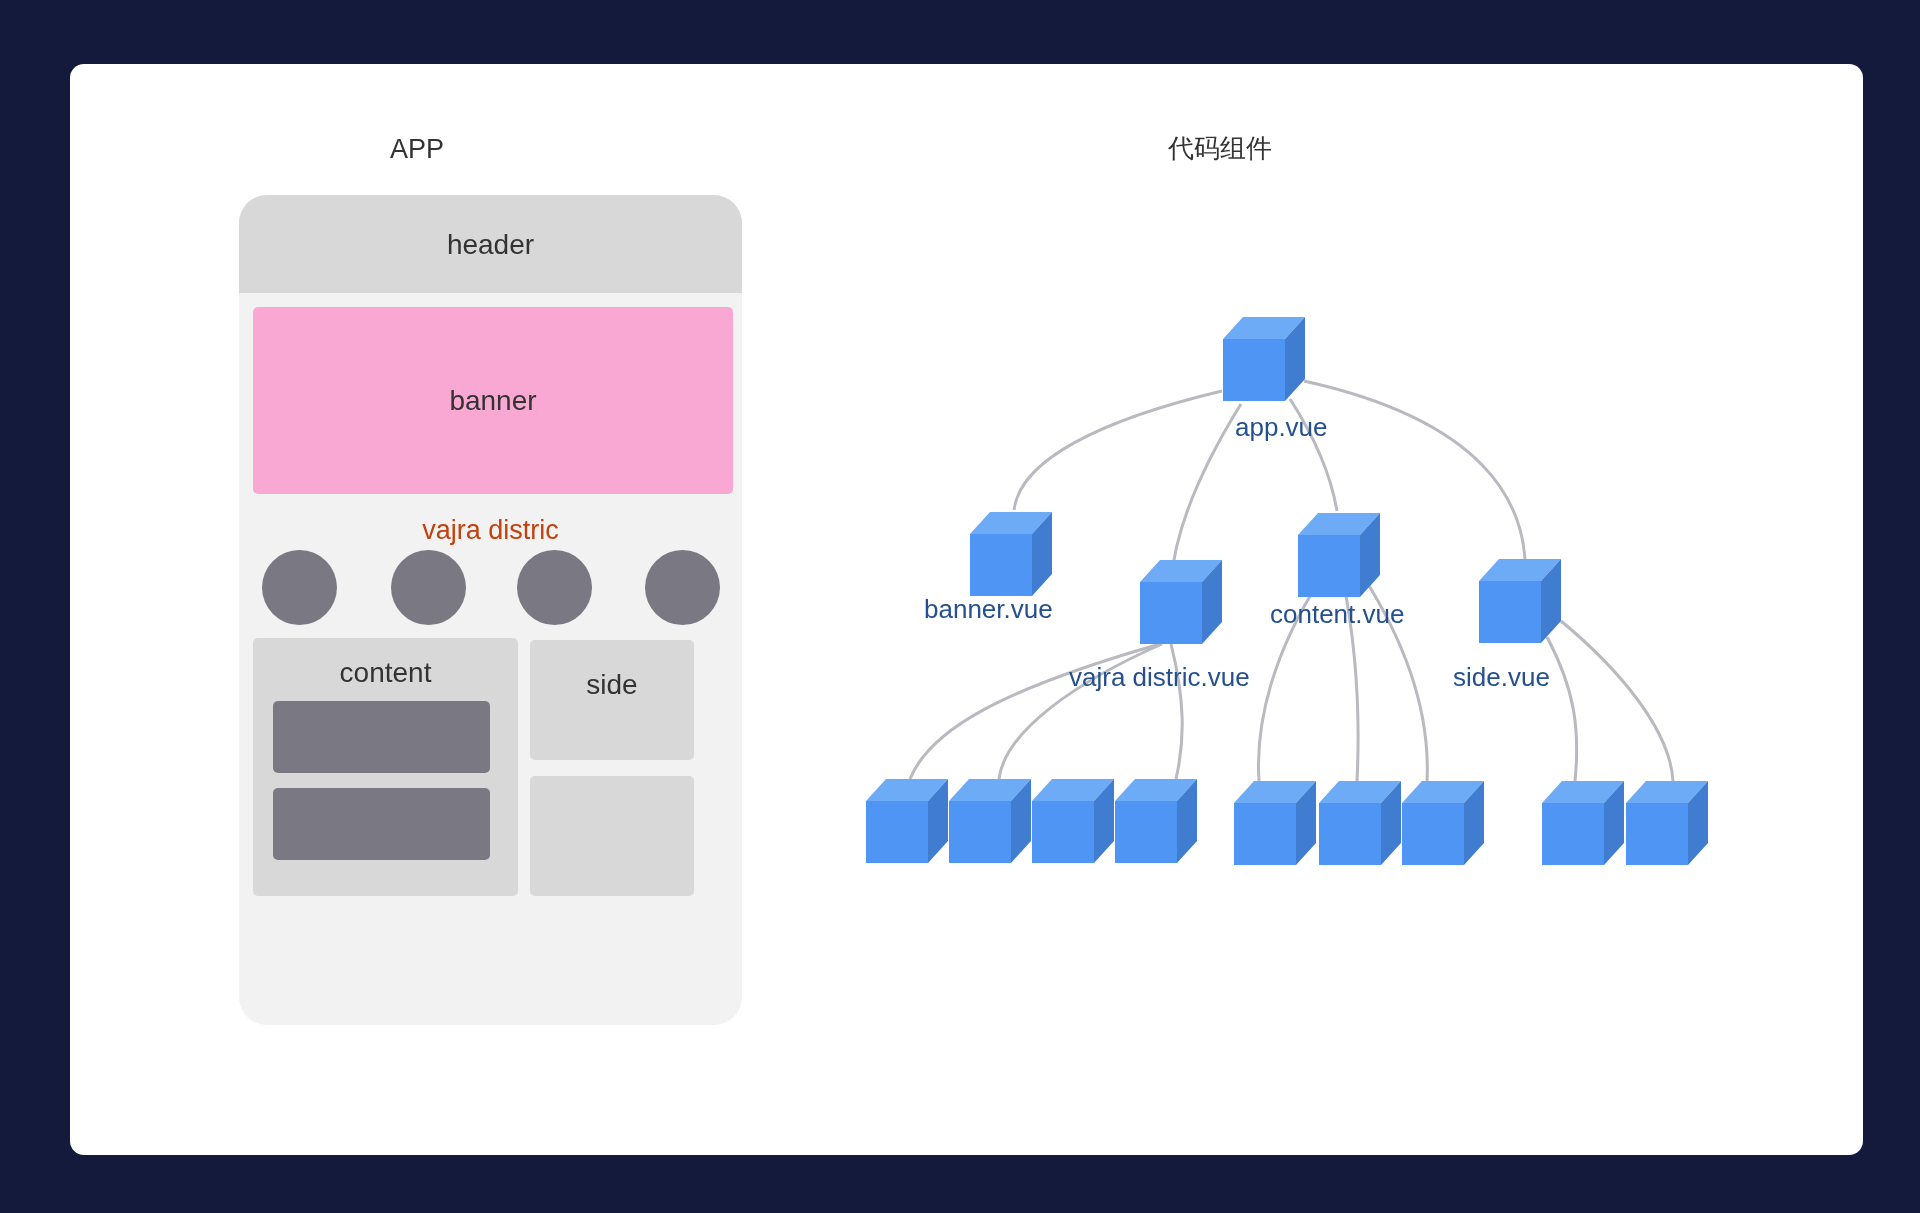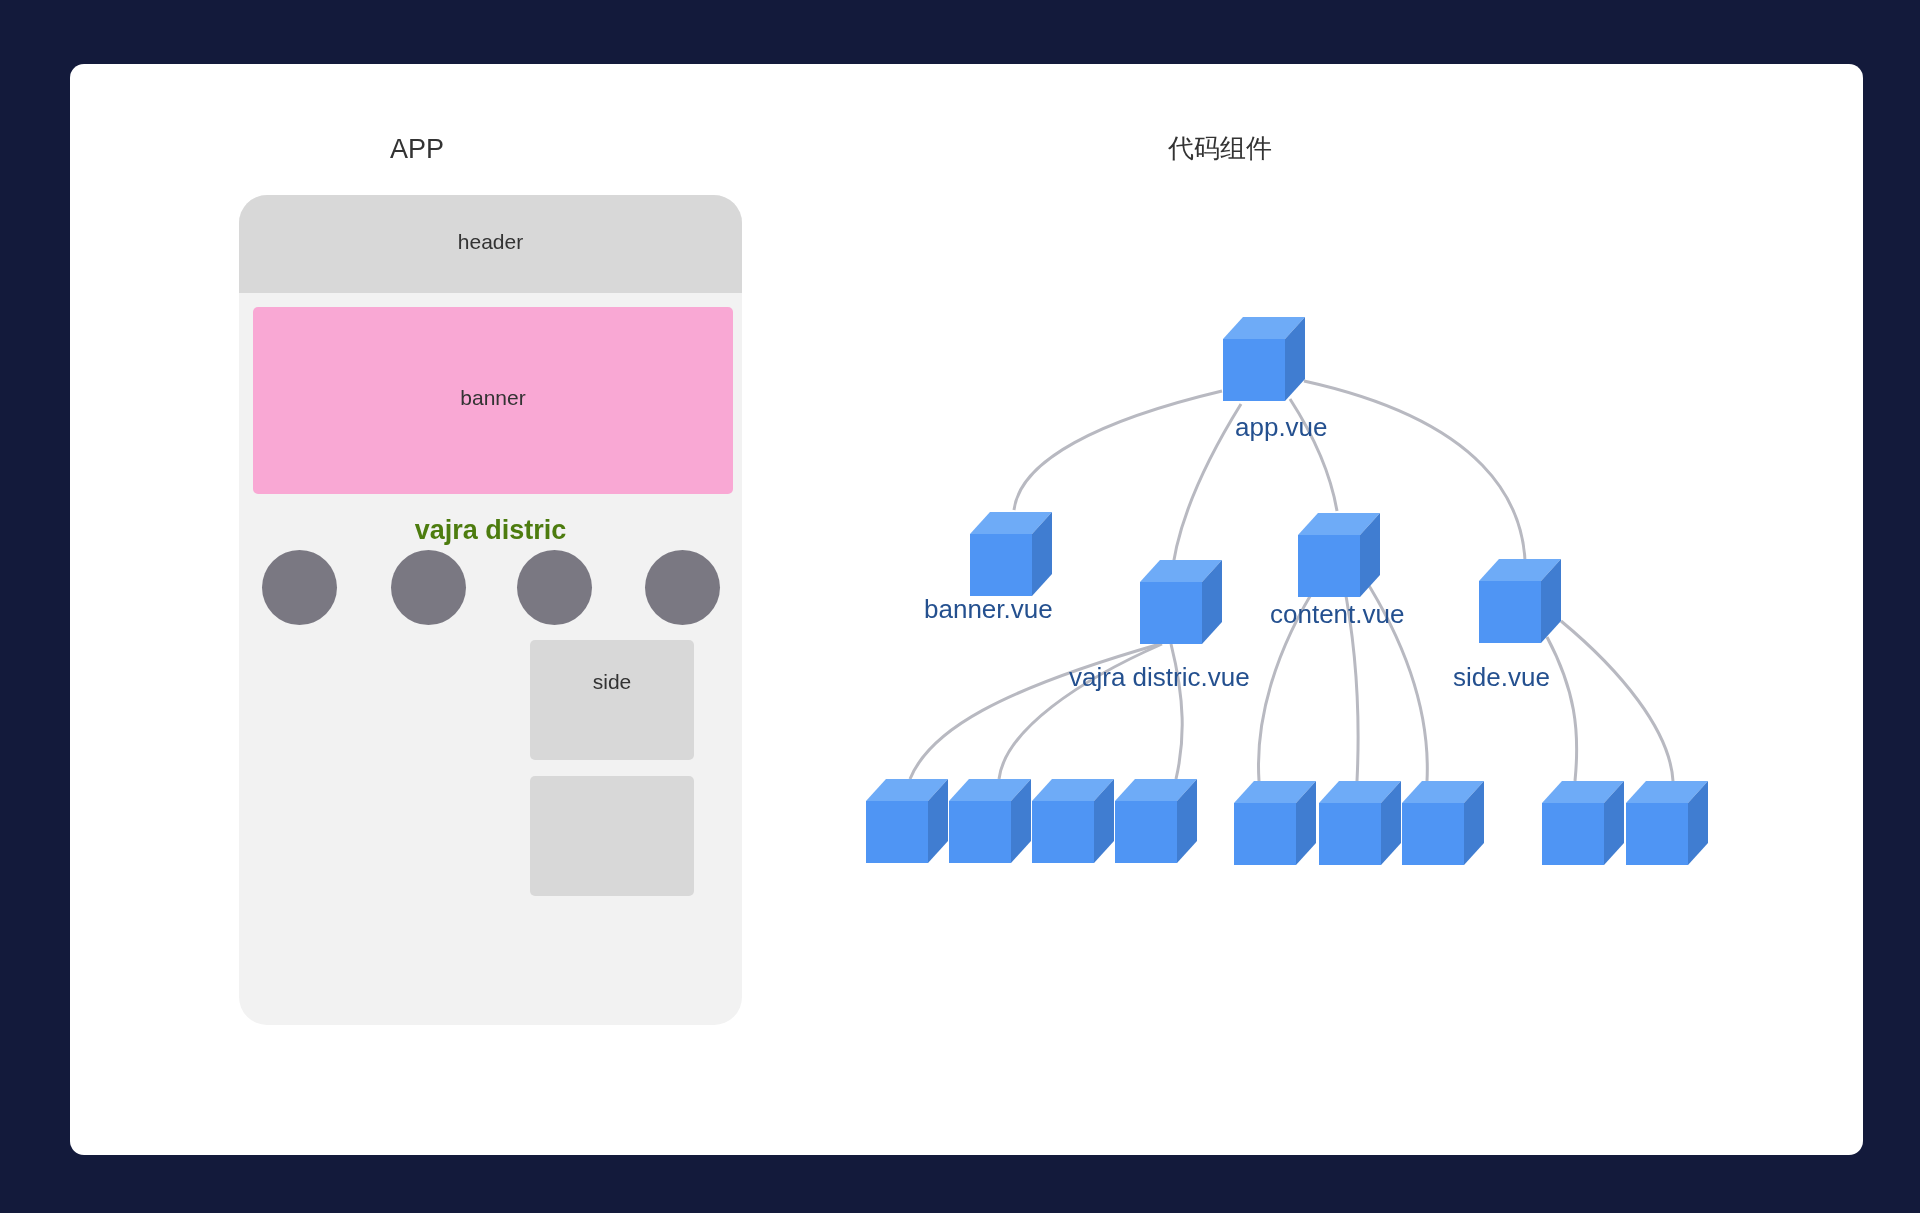--- a/index.html
+++ b/index.html
@@ -4,23 +4,23 @@
 <style>
   html, body { margin:0; padding:0; }
   body { width:1920px; height:1213px; background:#131a3b; position:relative; overflow:hidden;
          font-family:"Liberation Sans","DejaVu Sans",sans-serif; }
   .card { position:absolute; left:70px; top:64px; width:1793px; height:1091px; background:#ffffff; border-radius:14px; }
   .title { position:absolute; font-size:27px; color:#333333; text-align:left; line-height:1; }
   #app-title { left:390px; width:200px; top:136px; }
   #code-title { left:1168px; width:200px; top:136px; font-family:Liberation Serif, serif; font-size:26px; }
   .phone { position:absolute; left:239px; top:195px; width:503px; height:830px; background:#f2f2f2; border-radius:28px; overflow:hidden; }
   .ph-header { position:absolute; left:0; top:0; width:100%; height:98px; background:#d8d8d8; }
-  .ph-label { position:absolute; font-size:21px; color:#333333; text-align:center; line-height:1; width:100%; }
+  .ph-label { position:absolute; font-size:28px; color:#333333; text-align:center; line-height:1; width:100%; }
   .ph-banner { position:absolute; left:14px; top:112px; width:480px; height:187px; background:#f9a8d4; border-radius:5px; }
-  .ph-vajra-label { position:absolute; left:0; top:322px; width:100%; text-align:center; font-size:27px; color:#4d7c0f; line-height:1;font-weight:bold; }
+  .ph-vajra-label { position:absolute; left:0; top:322px; width:100%; text-align:center; font-size:27px; color:#c2410c; line-height:1; }
   .ph-circle { position:absolute; width:75px; height:75px; border-radius:50%; background:#7a7882; top:355px; }
   .ph-content { position:absolute; left:14px; top:443px; width:265px; height:258px; background:#d8d8d8; border-radius:5px; }
   .ph-bar { position:absolute; left:20px; width:217px; height:72px; background:#7a7882; border-radius:5px; }
   .ph-side { position:absolute; left:291px; width:164px; background:#d8d8d8; border-radius:5px; }
   svg#tree { position:absolute; left:0; top:0; }
   .node-label { font-family:"Liberation Sans","DejaVu Sans",sans-serif; font-size:26px; fill:#24508f; }
 </style>
 </head>
 <body>
 
@@ -34,20 +34,25 @@
     <div class="ph-label" style="top:36px;">header</div>
   </div>
   <div class="ph-banner">
     <div class="ph-label" style="top:80px;">banner</div>
   </div>
   <div class="ph-vajra-label">vajra distric</div>
   <div class="ph-circle" style="left:23px;"></div>
   <div class="ph-circle" style="left:152px;"></div>
   <div class="ph-circle" style="left:278px;"></div>
   <div class="ph-circle" style="left:406px;"></div>
+  <div class="ph-content">
+    <div class="ph-label" style="top:21px;">content</div>
+    <div class="ph-bar" style="top:63px;"></div>
+    <div class="ph-bar" style="top:150px;"></div>
+  </div>
   <div class="ph-side" style="top:445px;height:120px;">
     <div class="ph-label" style="top:31px;">side</div>
   </div>
   <div class="ph-side" style="top:581px;height:120px;"></div>
 </div>
 
 <svg id="tree" width="1920" height="1213">
     <path d="M1222,391 C1100,420 1020,460 1014,510" fill="none" stroke="#b8b9c1" stroke-width="3"></path>
     <path d="M1241,404 C1200,470 1175,530 1171,582" fill="none" stroke="#b8b9c1" stroke-width="3"></path>
     <path d="M1290,399 C1310,430 1330,470 1337,511" fill="none" stroke="#b8b9c1" stroke-width="3"></path>

